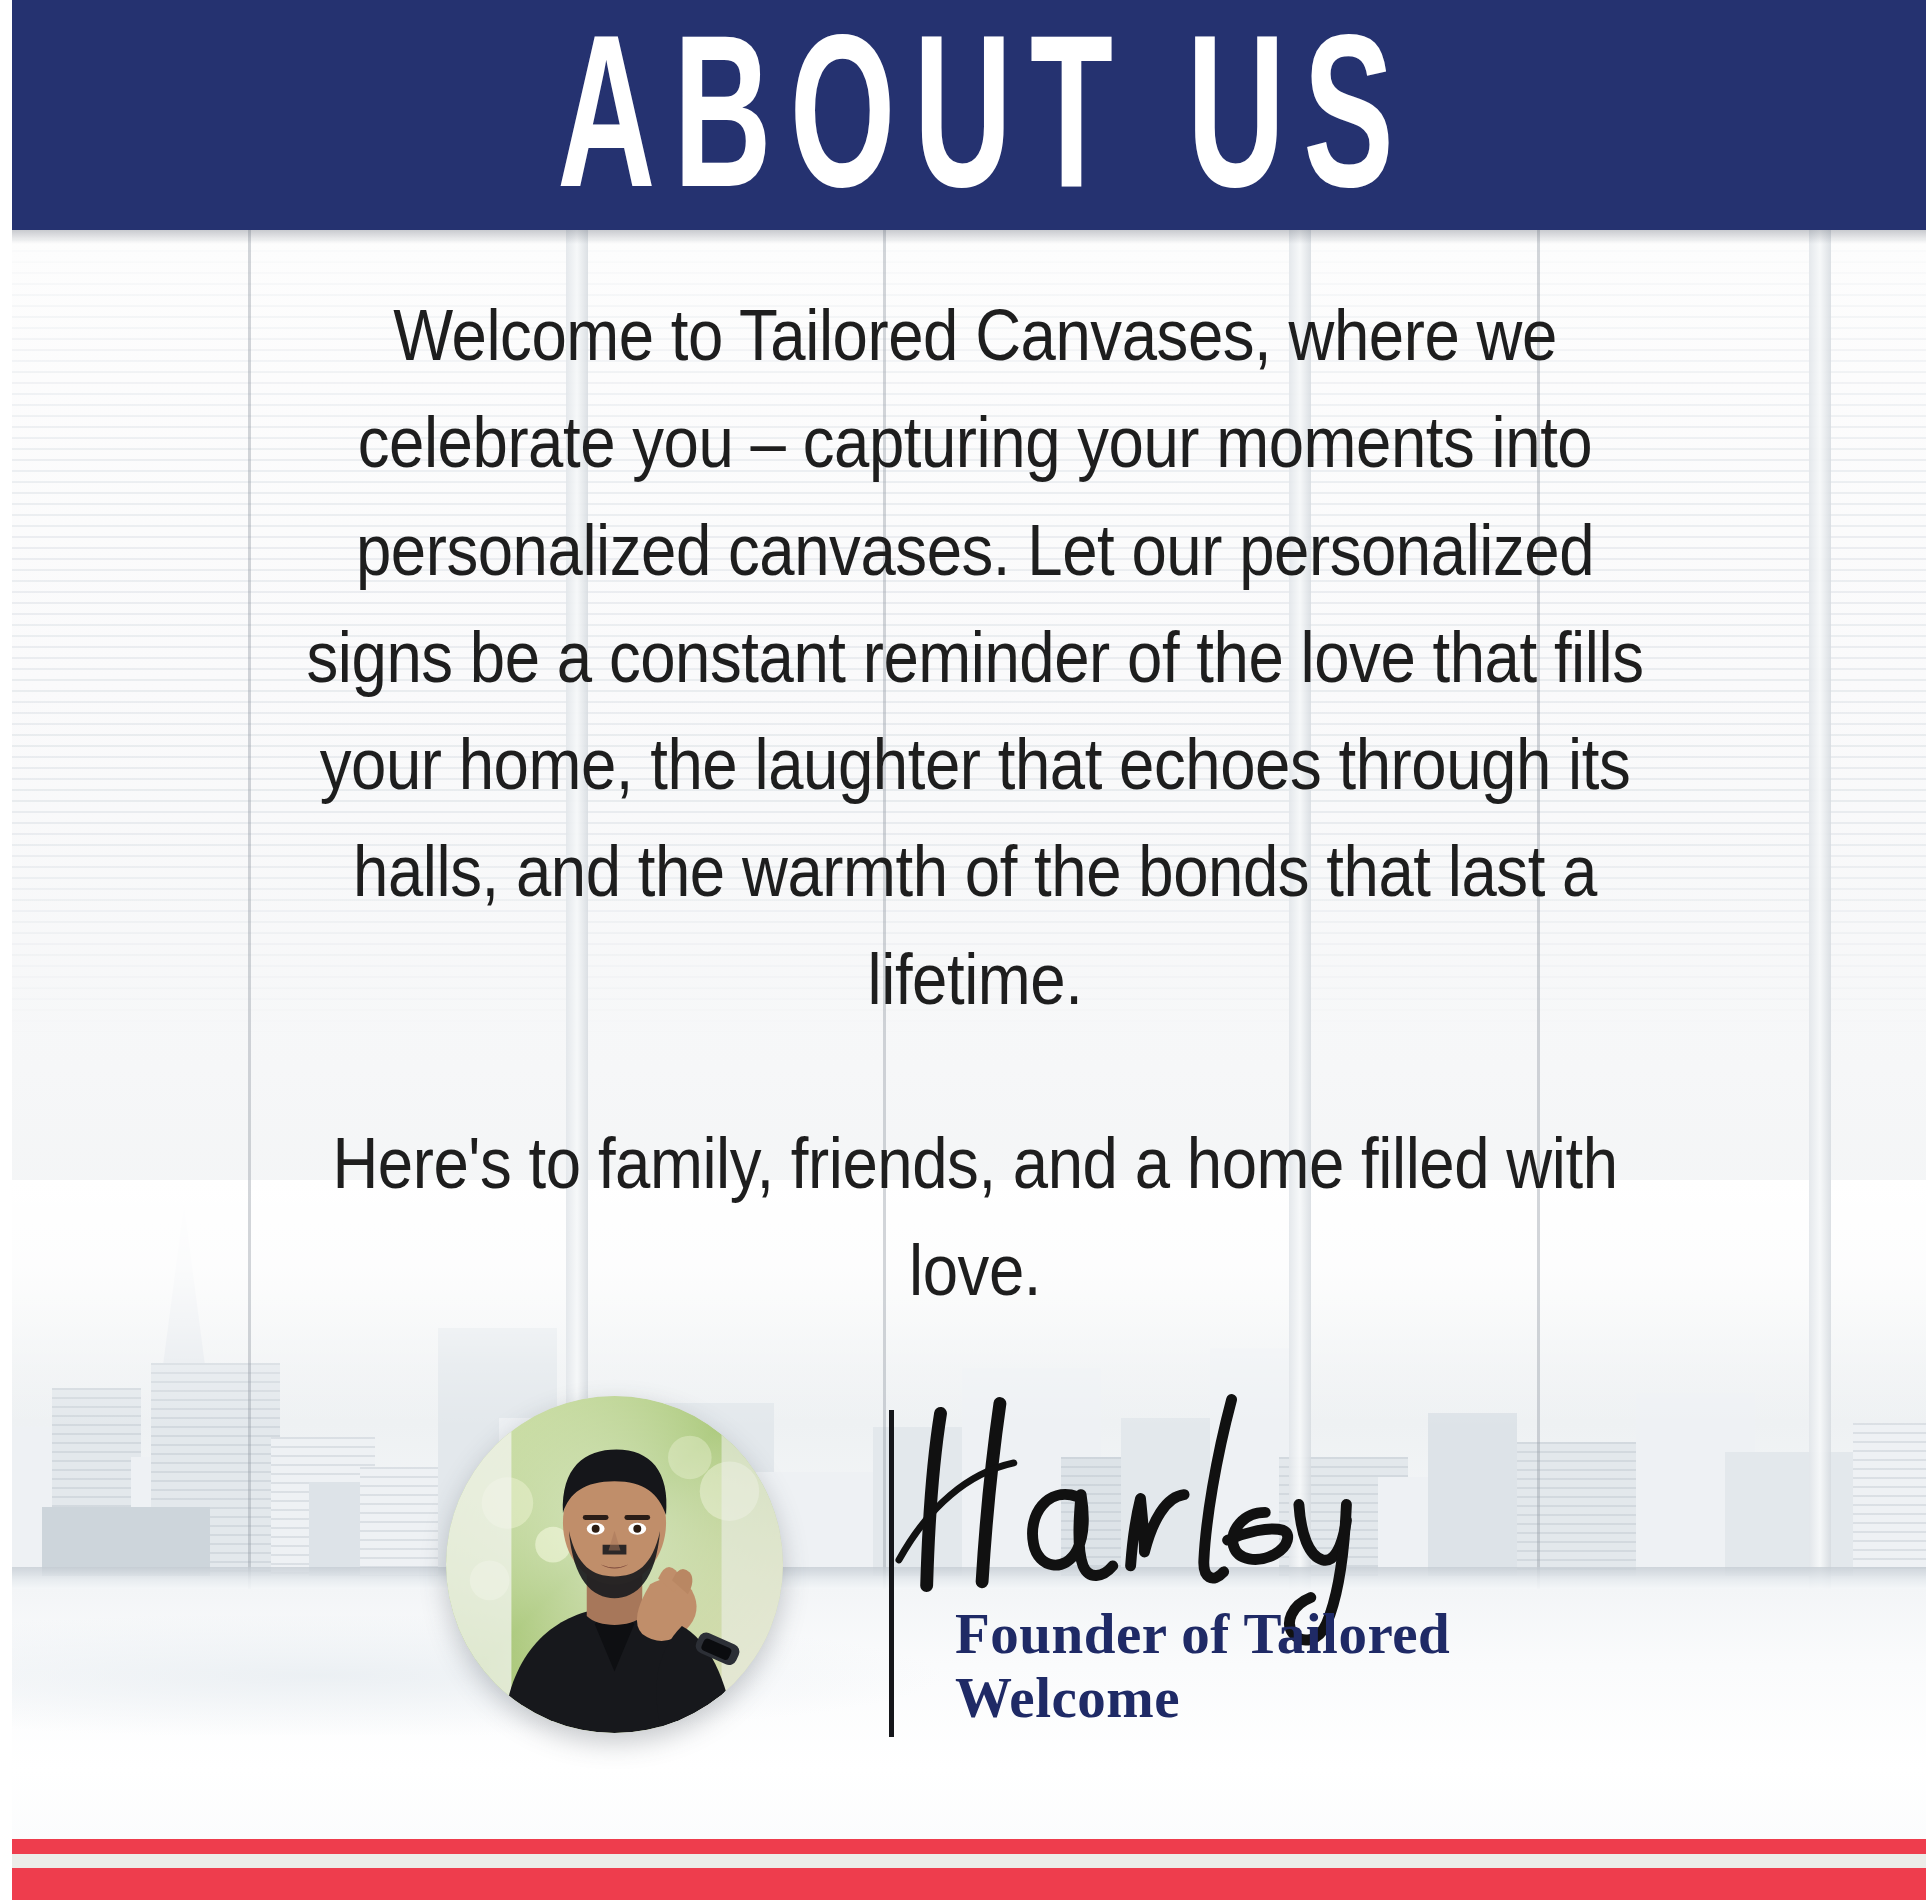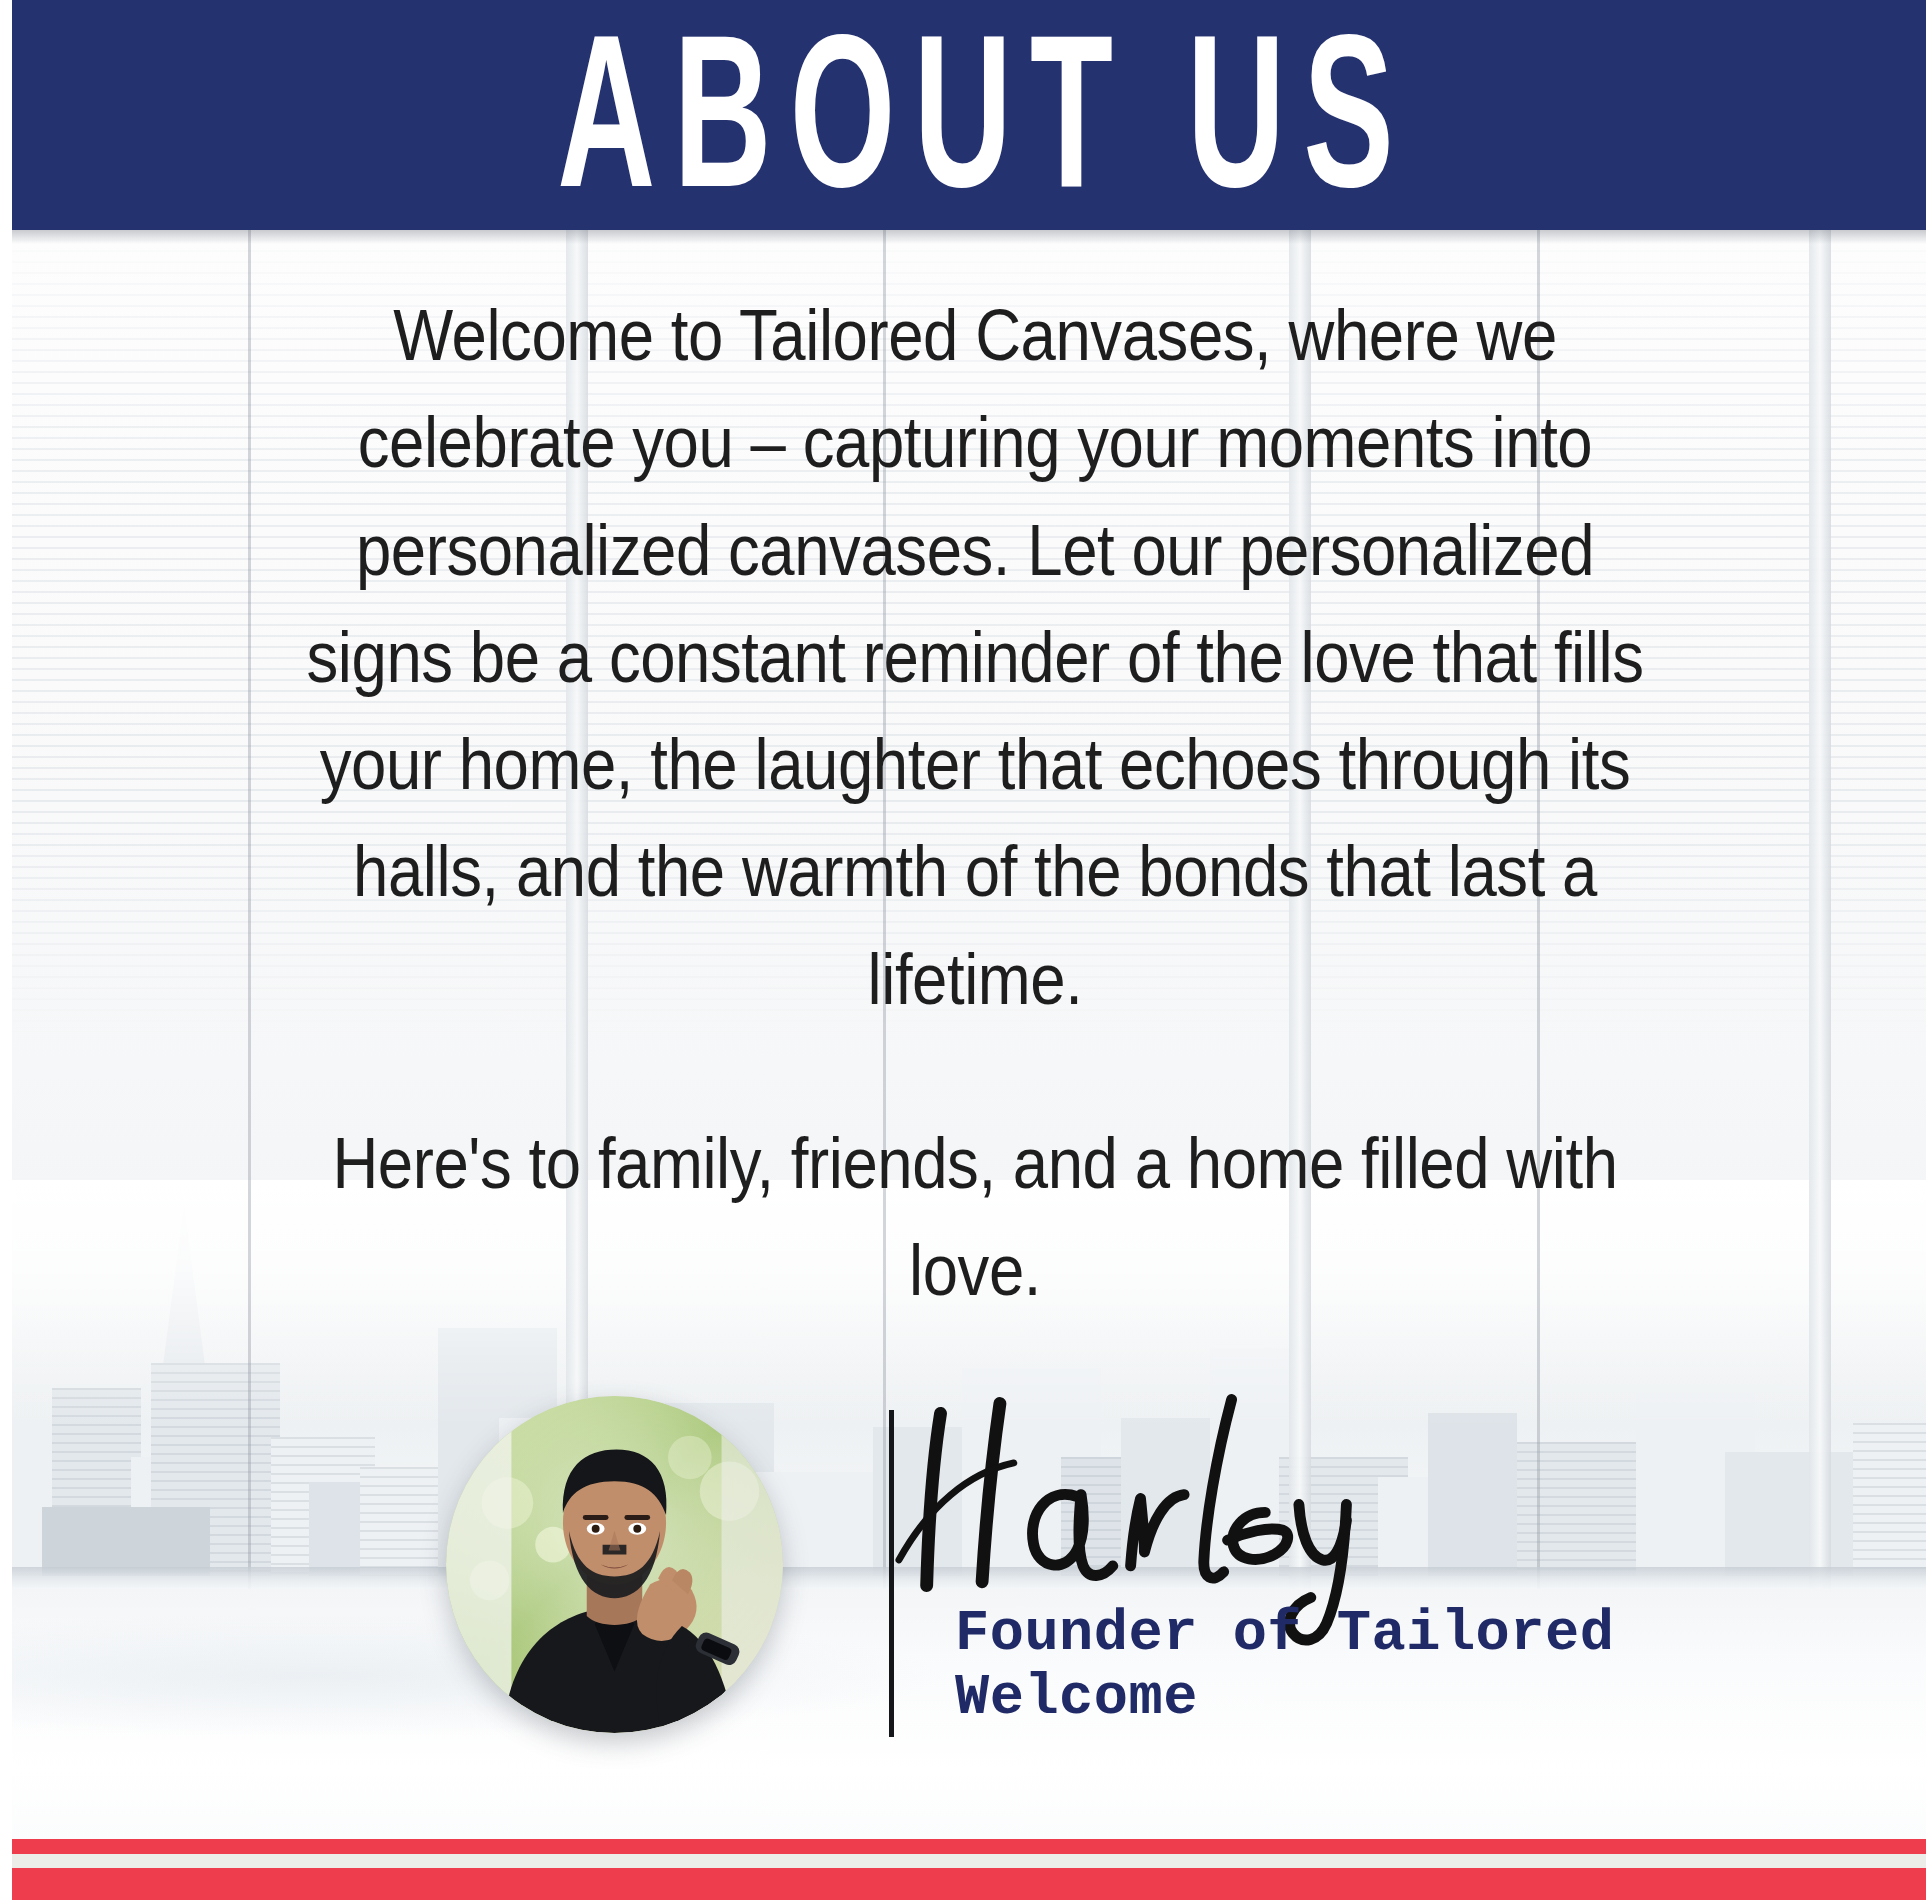--- a/index.html
+++ b/index.html
@@ -127,21 +127,21 @@
     background:#15161a;
   }
   .signature{
     position:absolute;left:871px;top:-30px;width:614px;height:297px;
     pointer-events:none;
   }
   .signature svg{display:block;width:614px;height:297px;}
   .founder-title{
     position:absolute;left:943px;top:216px;width:693px;
     color:#1f2a66;
-    font-family:Liberation Mono, monospace;
+    font-family:Liberation Serif, serif;
     font-weight:700;
     font-size:57px;
     line-height:1.13;
     letter-spacing:0.5px;
   }
 
   
   .bar{position:absolute;left:0;width:1927px;background:#ee3d4d;}
   .bar-1{top:1839px;height:15px;}
   .bar-gap{position:absolute;left:0;top:1854px;width:1927px;height:14px;background:#ecece8;}

